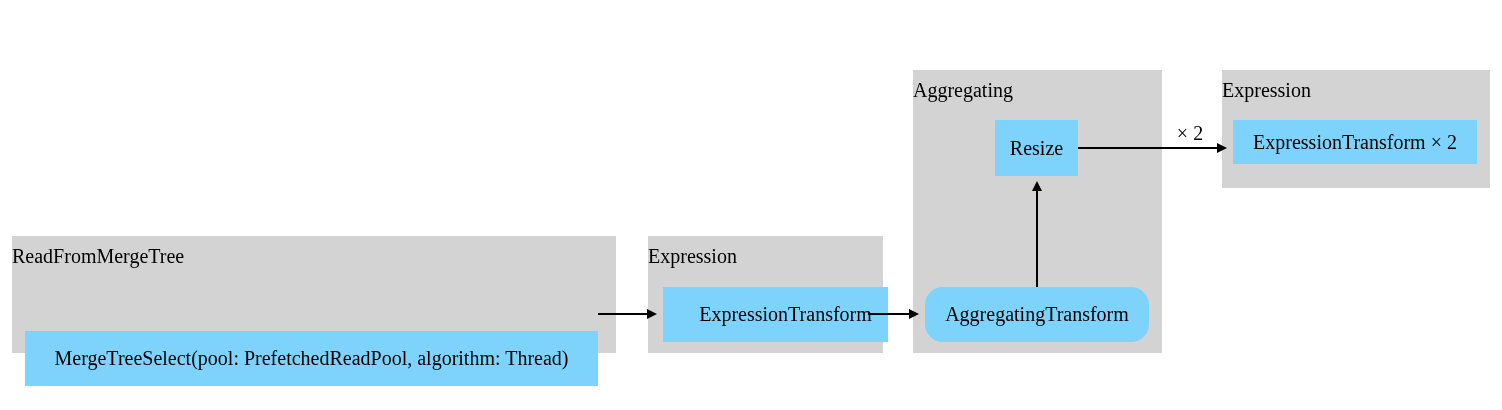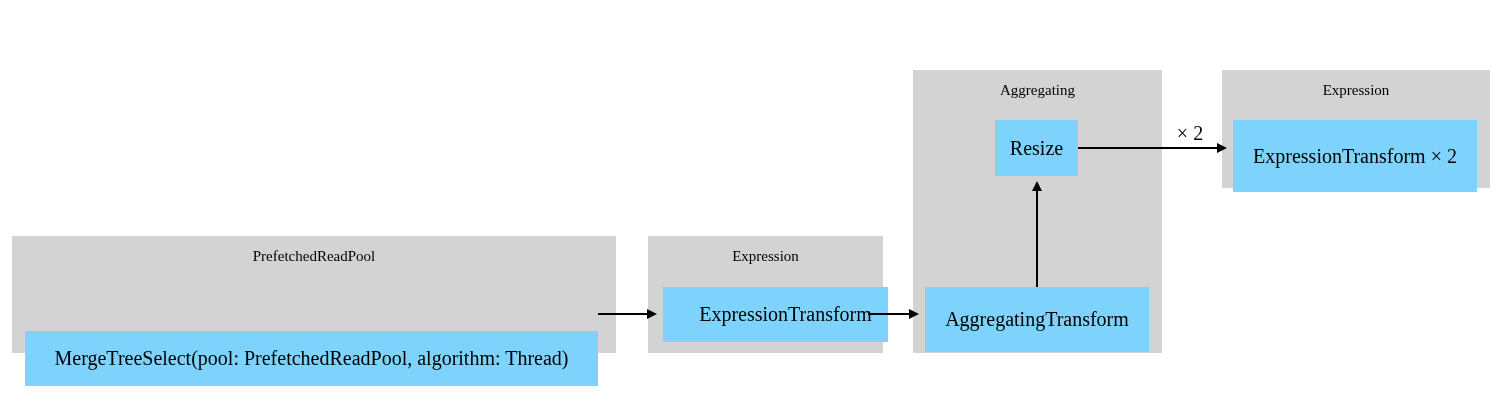--- a/index.html
+++ b/index.html
@@ -18,22 +18,21 @@
   }
   .cluster {
     position: absolute;
     background: #d3d3d3;
   }
   .cluster-title {
     position: absolute;
     left: 0;
     right: 0;
     top: 8px;
-    text-align: center;
-    font-size: 15px;
+    font-size: 20px;
     line-height: 24px;
     white-space: nowrap;
   }
   .node {
     position: absolute;
     background: #7dd3fc;
     display: flex;
     align-items: center;
     justify-content: center;
     font-size: 20px;
@@ -54,46 +53,46 @@
     white-space: nowrap;
     transform: translateX(-50%);
   }
 </style>
 </head>
 <body>
 
 <div id="canvas">
 
   <div class="cluster" style="left:12px; top:236px; width:604px; height:117px;">
-    <div class="cluster-title">PrefetchedReadPool</div>
+    <div class="cluster-title">ReadFromMergeTree</div>
     <div class="node" style="left:13px; top:51px; width:573px; height:55px;margin-top:44px;">
       <span>MergeTreeSelect(pool: PrefetchedReadPool, algorithm: Thread)</span>
     </div>
   </div>
 
   <div class="cluster" style="left:648px; top:236px; width:235px; height:117px;">
     <div class="cluster-title">Expression</div>
     <div class="node" style="left:15px; top:51px; width:205px; height:55px;padding-left:20px;">
       <span>ExpressionTransform</span>
     </div>
   </div>
 
   <div class="cluster" style="left:913px; top:70px; width:249px; height:283px;">
     <div class="cluster-title">Aggregating</div>
     <div class="node" style="left:82px; top:50px; width:83px; height:56px;">
       <span>Resize</span>
     </div>
-    <div class="node" style="left:12px; top:217px; width:224px; height:65px;">
+    <div class="node" style="left:12px; top:217px; width:224px; height:55px;border-radius:18px;">
       <span>AggregatingTransform</span>
     </div>
   </div>
 
   <div class="cluster" style="left:1222px; top:70px; width:268px; height:118px;">
     <div class="cluster-title">Expression</div>
-    <div class="node" style="left:11px; top:50px; width:244px; height:72px;">
+    <div class="node" style="left:11px; top:50px; width:244px; height:44px;">
       <span>ExpressionTransform × 2</span>
     </div>
   </div>
 
   <svg id="edges" viewBox="0 0 1502 410" xmlns="http://www.w3.org/2000/svg">
     <defs>
       <marker id="arrow" viewBox="0 0 10 10" refX="0" refY="5" markerWidth="14" markerHeight="10" orient="auto" markerUnits="userSpaceOnUse">
         <path d="M 0 0 L 10 5 L 0 10 z" fill="#000000"></path>
       </marker>
     </defs>

